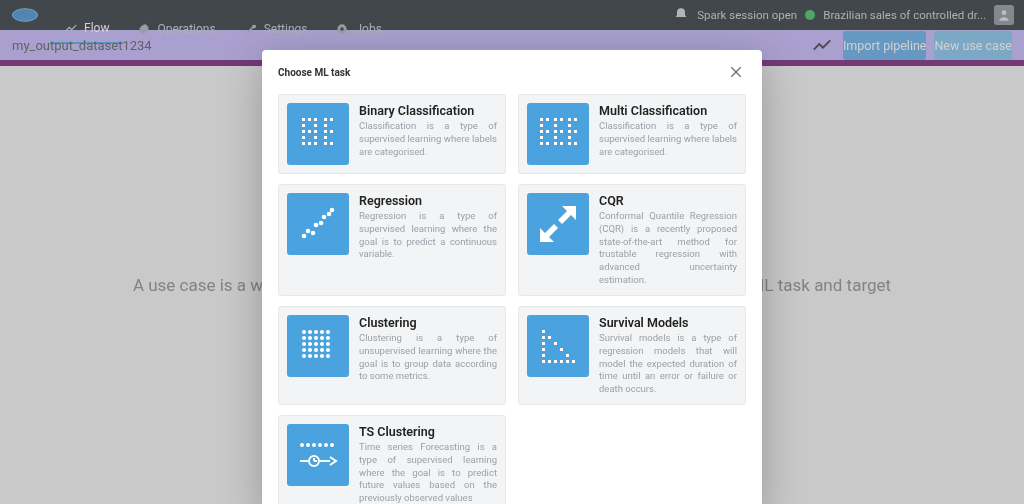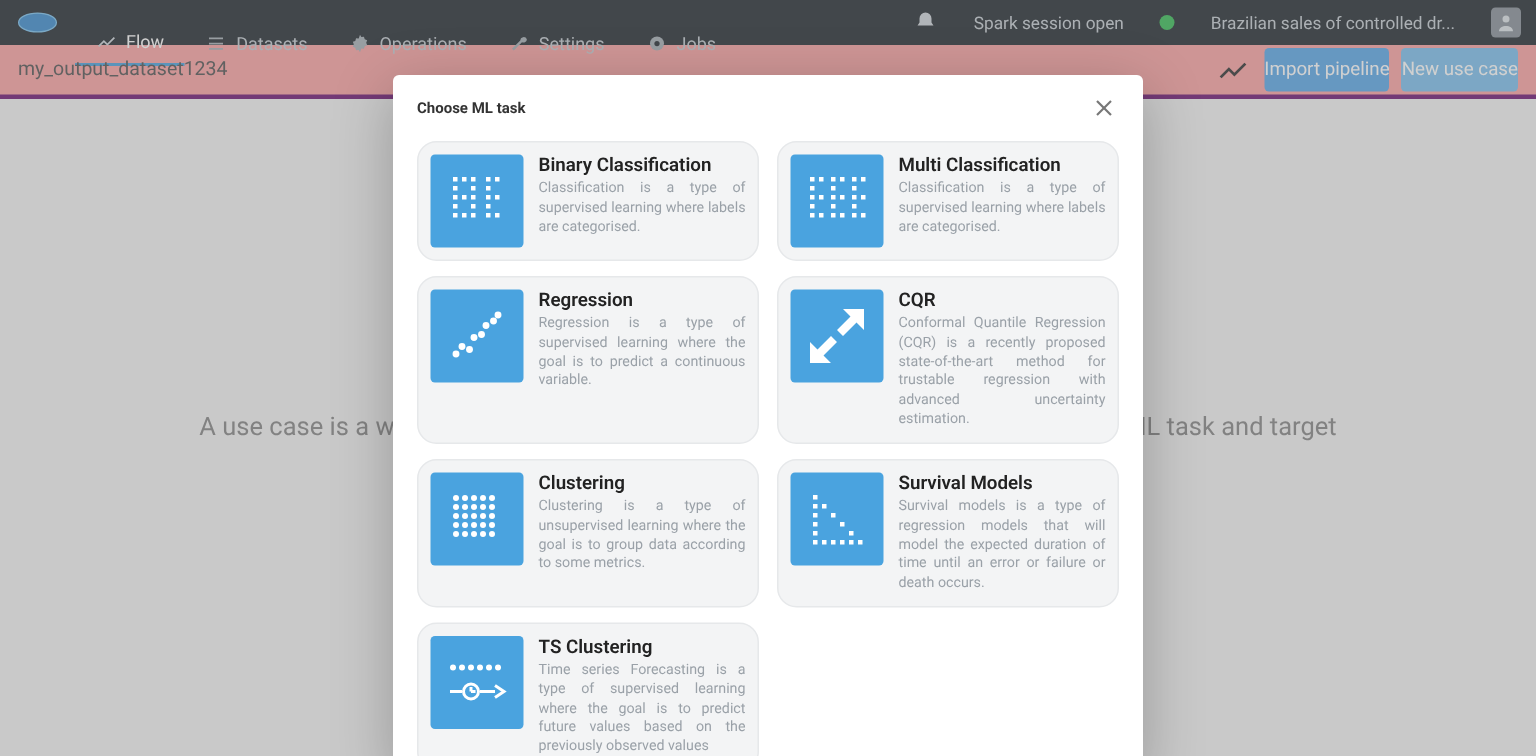--- a/index.html
+++ b/index.html
@@ -6,47 +6,47 @@
   body { width: 1024px; height: 504px; overflow: hidden; background: #f5f5f5; position: relative; }
 
   
   .topnav { height: 30px; background: #262d33; display: flex; align-items: center; color: #c7ced4; font-size: 12px; }
   .logo { width: 50px; display:flex; align-items:center; justify-content:center; }
   .logo svg { width: 28px; height: 18px; }
   .nav-items { display: flex; align-items:center; height:100%; }
   .nav-item { display:flex; align-items:center; gap:6px; padding: 0 14px; height:100%; cursor:pointer;margin-top:28px; }
   .nav-item.active { border-bottom: 2px solid #4aa3df; color:#fff; }
   .nav-item .ico { width:14px; height:14px; display:inline-flex; }
-  .nav-right { margin-left:auto; display:flex; align-items:center; gap:24px; padding-right:10px; height:100%; }
+  .nav-right { margin-left:auto; display:flex; align-items:center; gap:8px; padding-right:10px; height:100%; }
   .bell { width:16px; height:16px; }
   .status-dot { width:10px; height:10px; border-radius:50%; background:#3bbf5a; display:inline-block; }
   .avatar { width:20px; height:20px; background:#8a939b; border-radius:3px; display:flex; align-items:center; justify-content:center; }
 
   
-  .subhead { height: 36px; background:#fca5a5; border-bottom:3px solid #701a75; display:flex; align-items:center; padding: 0 12px; font-size:13px; color:#555; }
+  .subhead { height: 36px; background:#c4b5fd; border-bottom:6px solid #701a75; display:flex; align-items:center; padding: 0 12px; font-size:13px; color:#555; }
   .subhead .spacer { flex:1; }
   .subhead .trendico { width:22px; height:22px; margin-right:10px; }
   .btn { border:none; color:#fff; font-size:12.5px; padding:7px 0; border-radius:3px; cursor:pointer; }
   .btn-primary { background:#5da9e9; margin-right:8px; }
   .btn-secondary { background:#7fc1ee; }
 
   
   .page-body { position:absolute; top:66px; left:0; right:0; bottom:0; display:flex; align-items:center; justify-content:center; color:#888; font-size:17px; }
 
   
   .mask { position:absolute; inset:0; background:rgba(120,120,120,0.35); }
 
   
   .modal { position:absolute; top:50px; left:50%; transform:translateX(-50%); width:500px; background:#fff; border-radius:4px; box-shadow:0 10px 40px rgba(0,0,0,.25); display:flex; flex-direction:column; }
   .modal-head { padding:12px 16px; display:flex; align-items:center; }
   .modal-title { font-size:10px; font-weight:700; color:#333; }
   .modal-close { margin-left:auto; cursor:pointer; color:#777; font-size:18px; width:20px; height:20px; display:flex; align-items:center; justify-content:center; }
 
   .task-grid { display:grid; grid-template-columns: 1fr 1fr; gap:10px 12px; padding:0 16px; }
-  .task-card { display:flex; background:#f3f4f5; border:1px solid #e6e8ea; border-radius:13px; padding:8px; gap:10px; cursor:pointer; }
+  .task-card { display:flex; background:#f3f4f5; border:1px solid #e6e8ea; border-radius:3px; padding:8px; gap:10px; cursor:pointer; }
   .tile { width:62px; height:62px; background:#4aa3df; border-radius:3px; flex:0 0 62px; display:flex; align-items:center; justify-content:center; }
   .tile svg { width:48px; height:48px; }
   .task-text { flex:1; min-width:0; }
   .task-title { font-size:12.5px; font-weight:600; color:#222; margin-bottom:2px; }
   .task-desc { font-size:9.5px; color:#9aa1a8; line-height:1.35; text-align:justify; }
 </style>
 </head>
 <body>
 
 <div class="topnav">
@@ -57,30 +57,20 @@
       </svg>
   </div>
   <div class="nav-items">
     <div class="nav-item active">
       <span class="ico">
           <svg viewBox="0 0 24 24" fill="none" stroke="#cfd6dc" stroke-width="2">
             <polyline points="3 17 9 11 13 15 21 7"></polyline>
           </svg>
         </span>
       <span>Flow</span>
-    </div>
-    <div class="nav-item">
-      <span class="ico">
-          <svg viewBox="0 0 24 24" fill="none" stroke="#aab2b9" stroke-width="2">
-            <line x1="4" y1="6" x2="20" y2="6"></line>
-            <line x1="4" y1="12" x2="20" y2="12"></line>
-            <line x1="4" y1="18" x2="20" y2="18"></line>
-          </svg>
-        </span>
-      <span>Datasets</span>
     </div>
     <div class="nav-item">
       <span class="ico">
           <svg viewBox="0 0 24 24" fill="#aab2b9">
             <circle cx="12" cy="12" r="3" fill="#262d33"></circle>
             <path d="M12 2l1.5 2.6 3-0.3 0.9 2.9 2.8 1.1-1.1 2.8 1.1 2.8-2.8 1.1-0.9 2.9-3-0.3L12 22l-1.5-2.6-3 0.3-0.9-2.9-2.8-1.1 1.1-2.8-1.1-2.8 2.8-1.1 0.9-2.9 3 0.3z"></path>
           </svg>
         </span>
       <span>Operations</span>
     </div>

